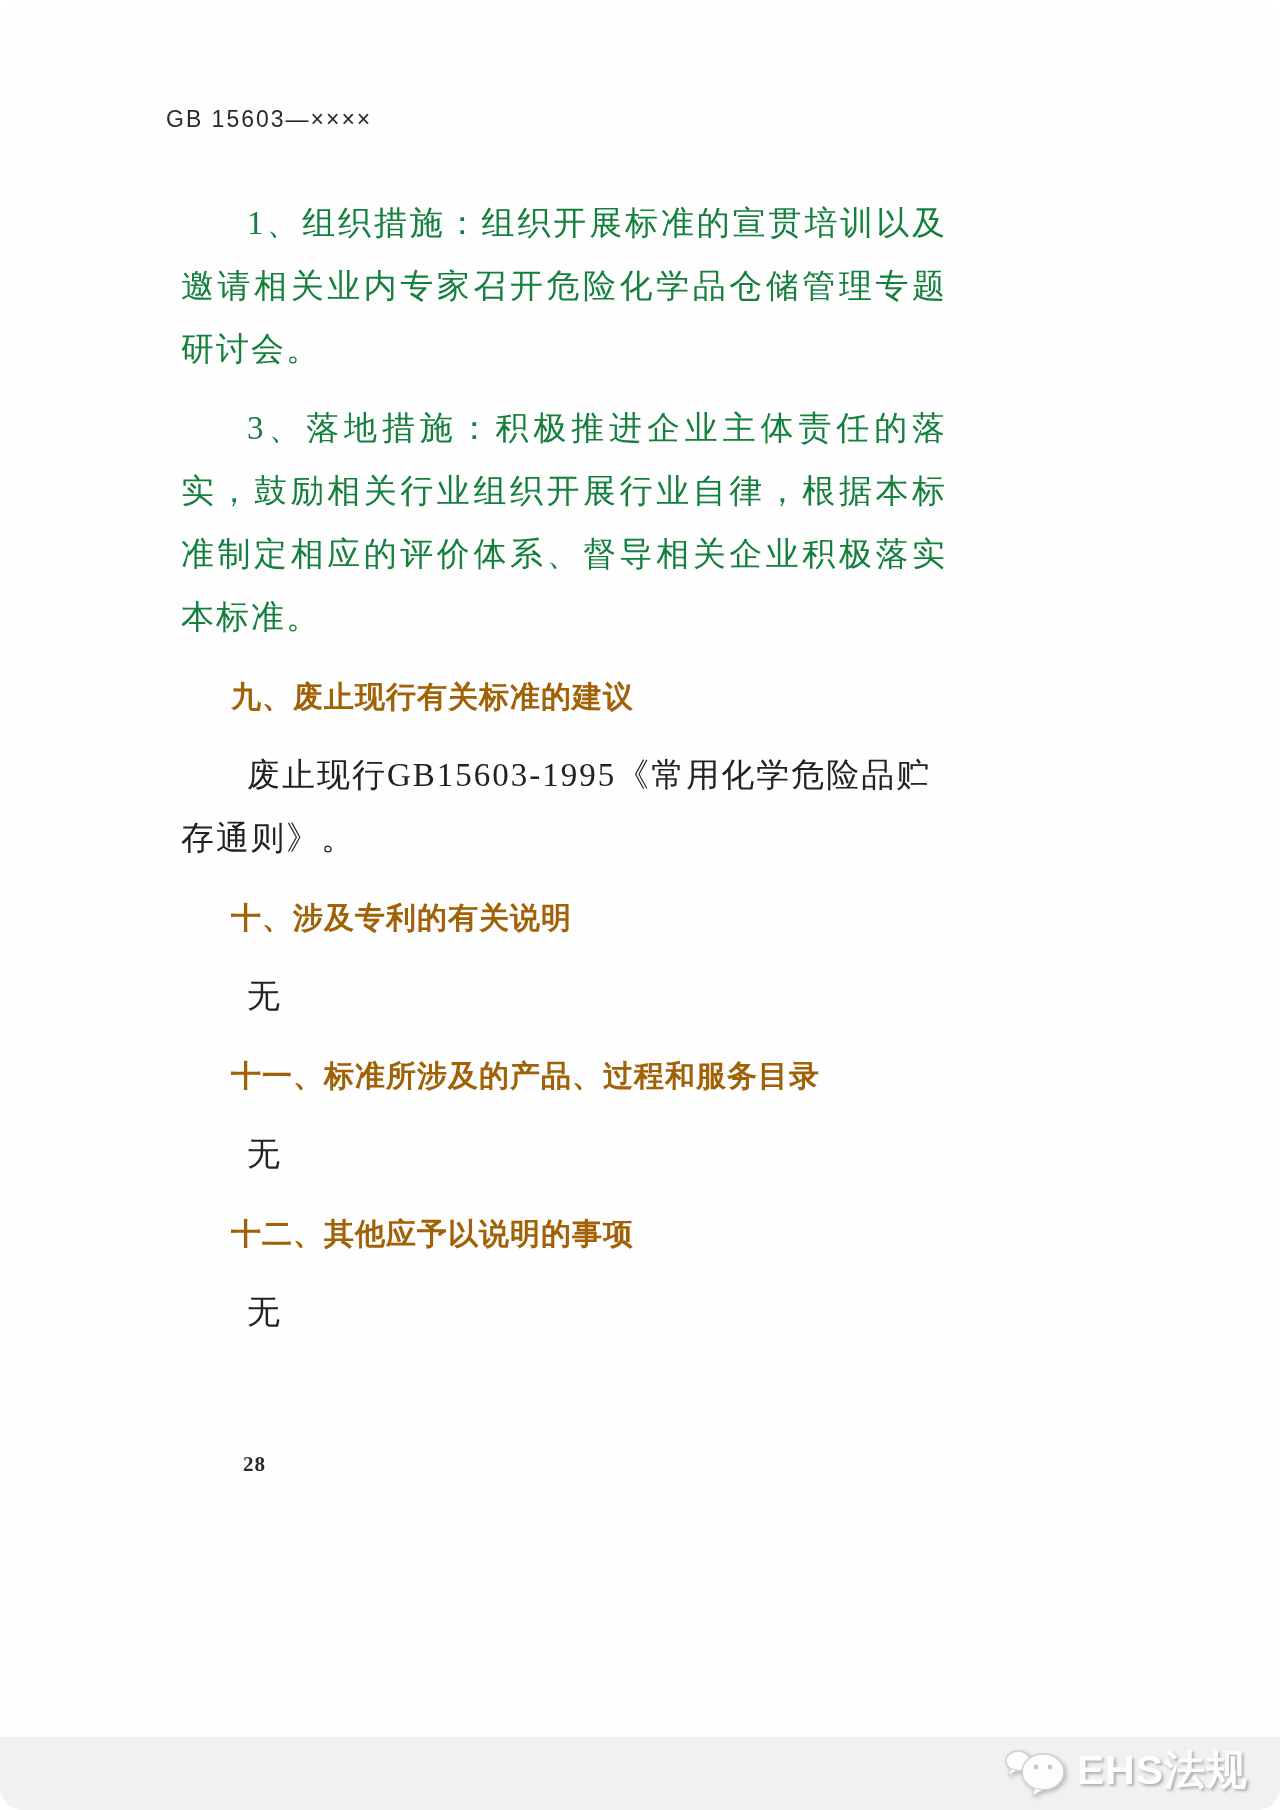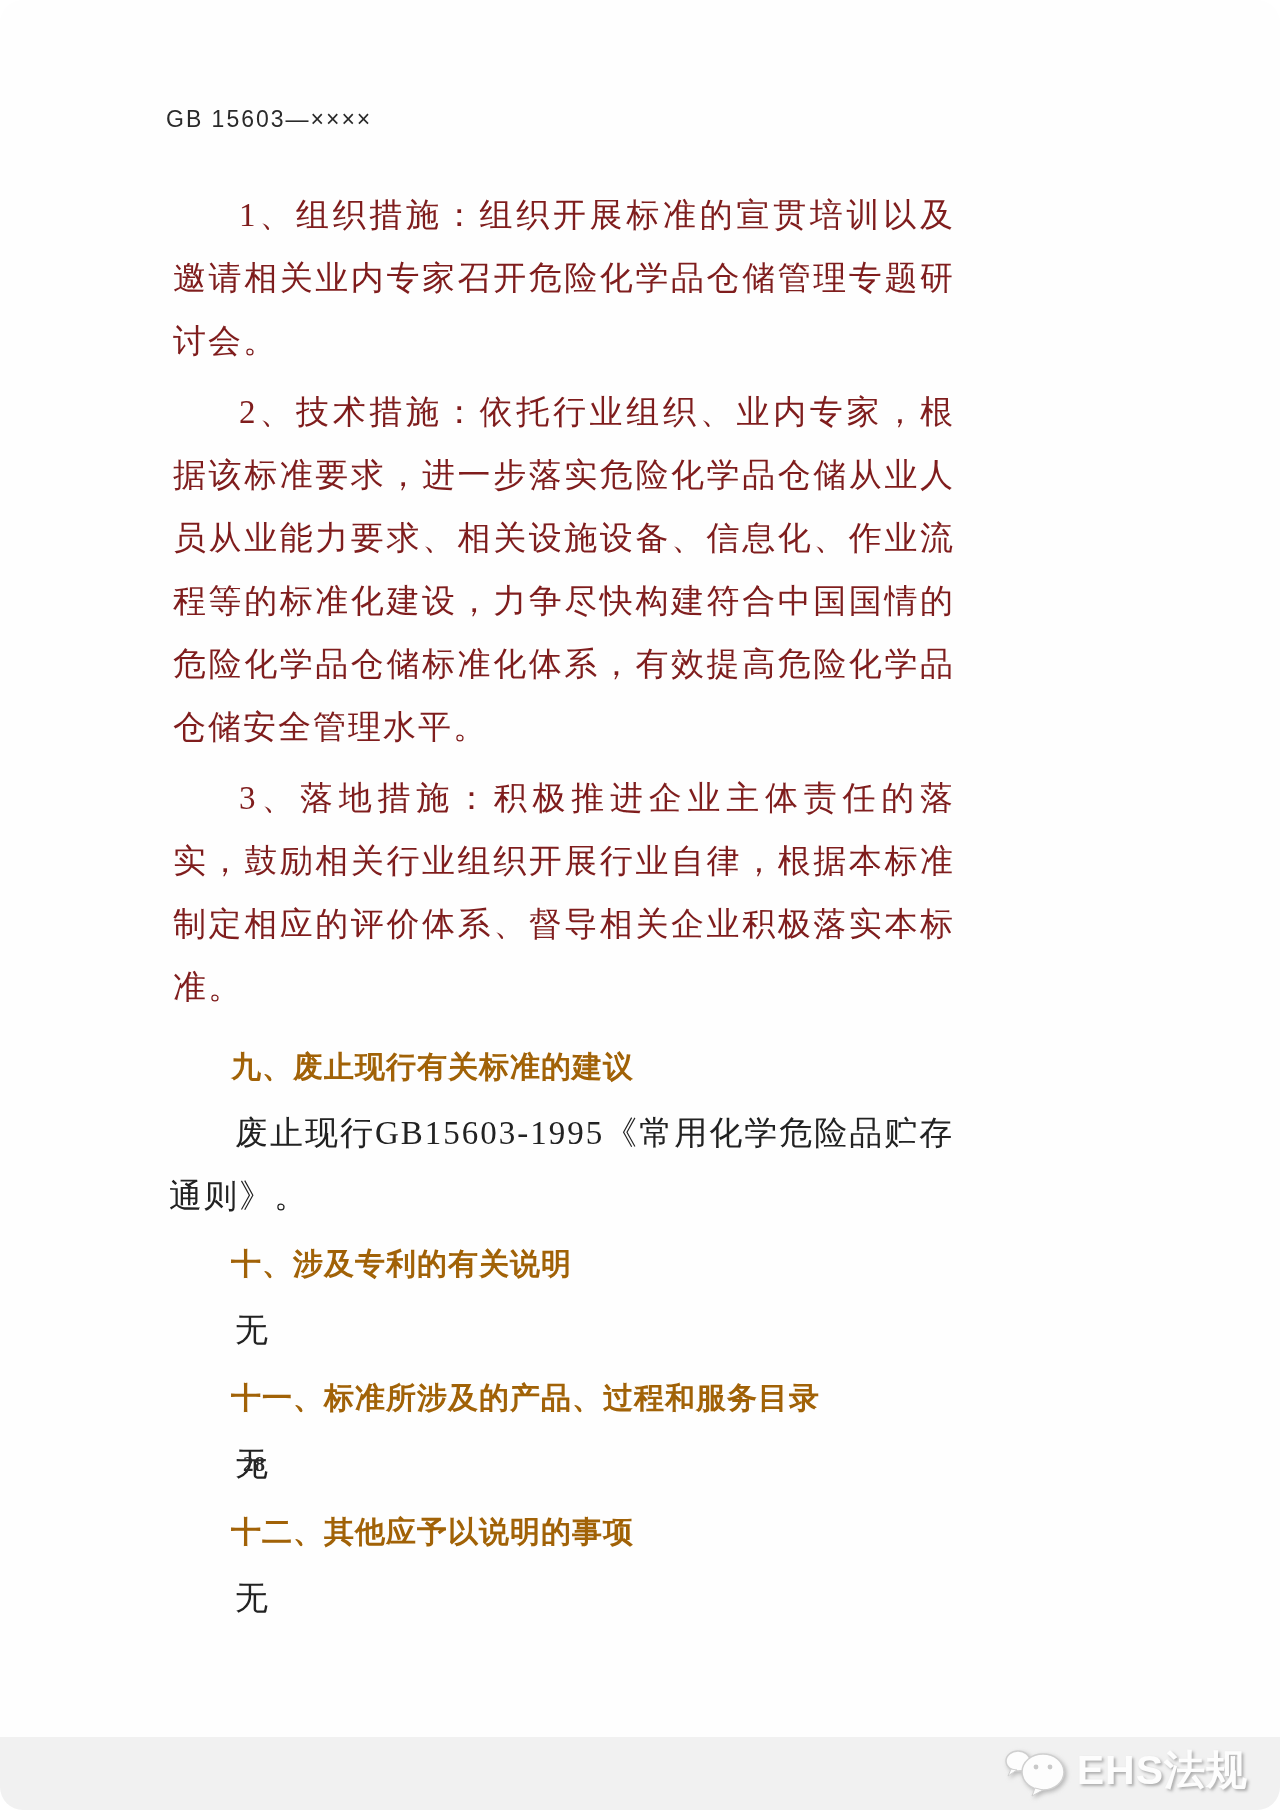--- a/index.html
+++ b/index.html
@@ -14,43 +14,43 @@
   }
   .doc-header{
     position:absolute;left:166px;top:106px;
     font-family:"Liberation Sans","DejaVu Sans",sans-serif;
     font-size:23px;letter-spacing:2px;color:#2a2a2a;
   }
   .content{
     position:absolute;left:165px;top:176px;width:798px;
   }
   .body-para{
-    margin:8px;
+    margin:16px;
     font-size:33px;
     line-height:63px;
     letter-spacing:2px;
     text-align:justify;
     text-justify:inter-character;
     text-indent:2em;
-    color:#7f1d1d;
+    color:#15803d;
   }
   .section{margin:0;}
   .section-heading{
     margin:0;
     font-family:"Liberation Sans","DejaVu Sans",sans-serif;
     font-weight:700;
     font-size:30px;
     line-height:63px;
     text-indent:2.2em;
     letter-spacing:1px;
     color:#a16207;
   }
   .section:first-of-type .section-heading{margin-top:16px;}
   .section-body{
-    margin:4px;
+    margin:16px;
     font-size:33px;
     line-height:63px;
     letter-spacing:2px;
     text-indent:2em;
     color:#222;
   }
   .page-number{
     position:absolute;left:243px;top:1452px;
     font-size:21px;color:#2a2a2a;letter-spacing:1px;font-weight:bold;
   }
@@ -73,21 +73,20 @@
 </style>
 </head>
 <body>
 
 <div class="page">
 
   <div class="doc-header">GB 15603—××××</div>
 
   <div class="content">
     <p class="body-para">1、组织措施：组织开展标准的宣贯培训以及邀请相关业内专家召开危险化学品仓储管理专题研讨会。</p>
-    <p class="body-para">2、技术措施：依托行业组织、业内专家，根据该标准要求，进一步落实危险化学品仓储从业人员从业能力要求、相关设施设备、信息化、作业流程等的标准化建设，力争尽快构建符合中国国情的危险化学品仓储标准化体系，有效提高危险化学品仓储安全管理水平。</p>
     <p class="body-para">3、落地措施：积极推进企业主体责任的落实，鼓励相关行业组织开展行业自律，根据本标准制定相应的评价体系、督导相关企业积极落实本标准。</p>
 
     <div class="section">
       <h2 class="section-heading">九、废止现行有关标准的建议</h2>
       <p class="section-body">废止现行GB15603-1995《常用化学危险品贮存通则》。</p>
     </div>
 
     <div class="section">
       <h2 class="section-heading">十、涉及专利的有关说明</h2>
       <p class="section-body">无</p>

